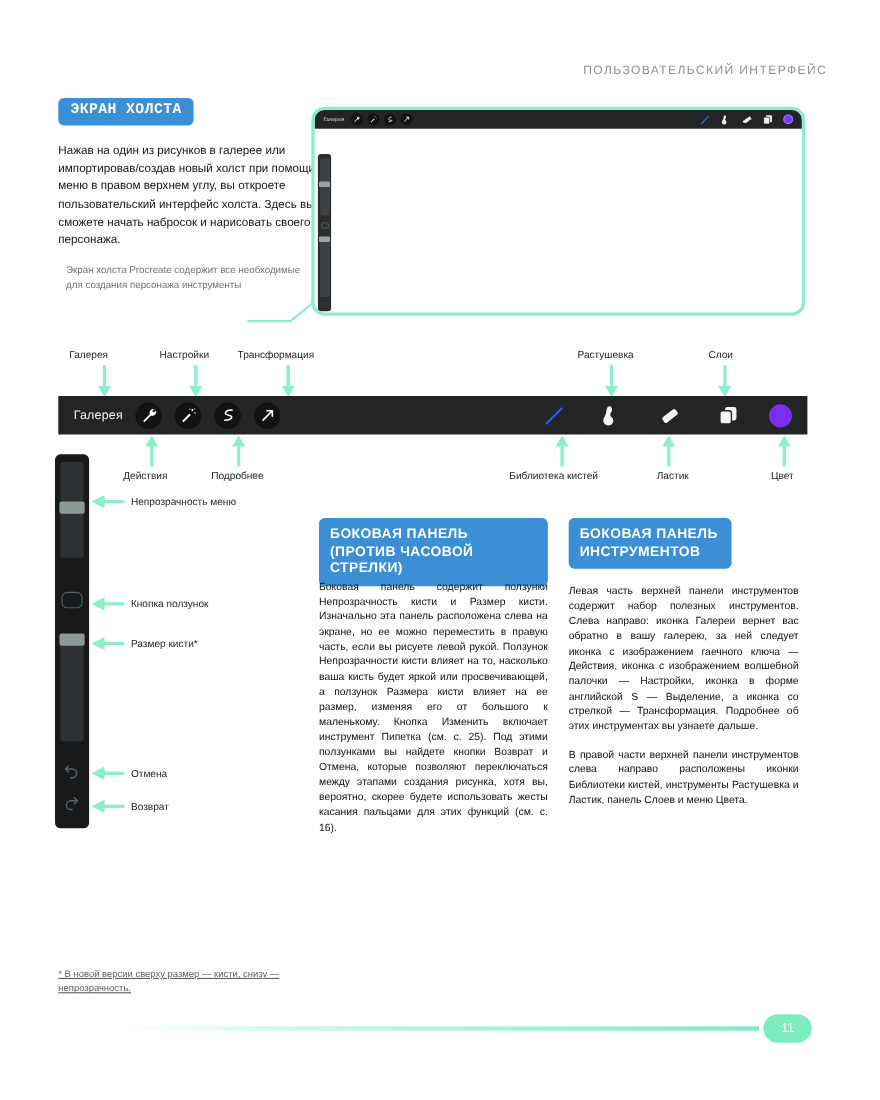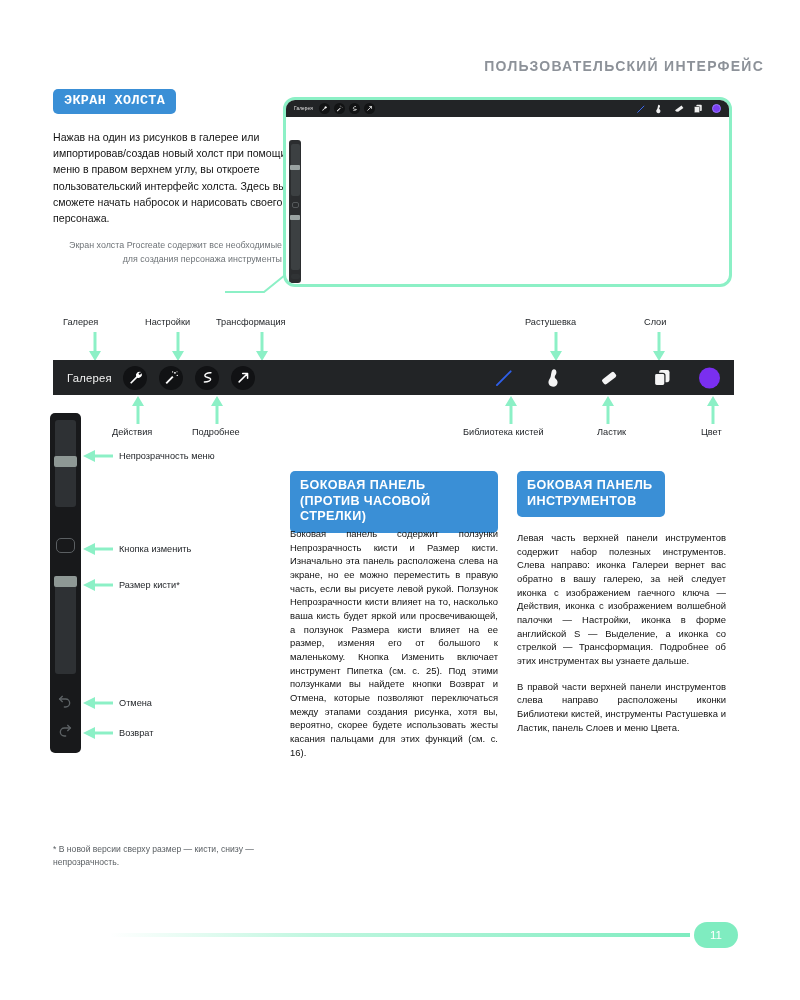--- a/index.html
+++ b/index.html
@@ -9,22 +9,22 @@
     background: #ffffff;
     font-family: "Liberation Sans", "DejaVu Sans", sans-serif;
     color: #1b1b1b;
     position: relative;
     overflow: hidden;
   }
   .page { position:absolute; inset:0; }
 
   
   .running-head{
-    position:absolute; right:36px; top:58px;
-    font-size:14px; letter-spacing:1.25px; font-weight:700;
+    position:absolute; right:48px; top:58px;
+    font-size:11px; letter-spacing:1.25px; font-weight:400;
     color:#8d9299; white-space:nowrap;
   }
 
   
   .badge{
     background:#3a8fd6; color:#fff; border-radius:5px;
     font-weight:bold; letter-spacing:.4px; display:inline-block;
   }
   #heading-canvas-screen{
     position:absolute; left:53px; top:89px;
@@ -41,21 +41,21 @@
 
   
   #intro-paragraph{
     position:absolute; left:53px; top:129px; width:239px;
     font-size:10.6px; line-height:1.53; color:#141414;
   }
 
   
   #canvas-caption{
     position:absolute; left:60px; top:239px; width:222px;
-    font-size:8.9px; line-height:1.52; color:#6f7478; text-align:right;
+    font-size:8.9px; line-height:1.52; color:#6f7478; text-align:left;
   }
 
   
   #device-screenshot{
     position:absolute; left:283px; top:97px; width:449px; height:190px;
     border:3px solid #8cf0c6; border-radius:12px;
     background:#ffffff; overflow:hidden;
   }
   #device-toolbar{
     position:absolute; left:0; right:0; top:0; height:17px;
@@ -142,22 +142,22 @@
     position:absolute; font-size:9.45px; line-height:1.445;
     color:#101010; text-align:justify;
   }
   #col-sidepanel{ left:290px; top:527px; width:208px; }
   #col-toolbar{ left:517px; top:527px; width:209px; }
   #col-toolbar p{ margin:4px 0 12px 0; }
   #col-sidepanel p{ margin:0; }
 
   
   #footnote{
-    position:absolute; left:53px; top:843px; width:250px;
-    font-size:8.6px; line-height:1.55; color:#5b6064;
+    position:absolute; left:53px; top:879px; width:250px;
+    font-size:8.6px; line-height:1.55; color:#5b6064;text-decoration:underline;
   }
 
   
   #bottom-rule{
     position:absolute; left:110px; top:933px; width:580px; height:4px;
     background:linear-gradient(to right, rgba(140,240,198,0) 0%, rgba(140,240,198,.55) 35%, #7fecc0 100%);
   }
   #page-number{
     position:absolute; left:694px; top:922px; width:44px; height:26px;
     background:#7fecc0; border-radius:13px; color:#ffffff;
@@ -384,21 +384,21 @@
   <svg class="arrow-svg" style="left:82px; top:696px; width:32px; height:14px;">
     <path d="M31,7 L12,7" stroke="#8cf0c6" stroke-width="3" fill="none"></path>
       <path d="M13,1 L13,13 L1,7 Z" fill="#8cf0c6"></path>
   </svg>
   <svg class="arrow-svg" style="left:82px; top:726px; width:32px; height:14px;">
     <path d="M31,7 L12,7" stroke="#8cf0c6" stroke-width="3" fill="none"></path>
       <path d="M13,1 L13,13 L1,7 Z" fill="#8cf0c6"></path>
   </svg>
 
   <div class="sp-label" style="left:119px; top:451px;">Непрозрачность меню</div>
-  <div class="sp-label" style="left:119px; top:544px;">Кнопка изменить</div>
+  <div class="sp-label" style="left:119px; top:544px;">Кнопка ползунок</div>
   <div class="sp-label" style="left:119px; top:580px;">Размер кисти*</div>
   <div class="sp-label" style="left:119px; top:698px;">Отмена</div>
   <div class="sp-label" style="left:119px; top:728px;">Возврат</div>
 
   <div class="badge" id="heading-sidepanel">БОКОВАЯ ПАНЕЛЬ (ПРОТИВ ЧАСОВОЙ СТРЕЛКИ)</div>
   <div class="badge" id="heading-toolbar">БОКОВАЯ ПАНЕЛЬ ИНСТРУМЕНТОВ</div>
 
   <div class="body-col" id="col-sidepanel">
     <p>Боковая панель содержит ползунки Непрозрачность кисти и Размер кисти. Изначально эта панель расположена слева на экране, но ее можно переместить в правую часть, если вы рисуете левой рукой. Ползунок Непрозрачности кисти влияет на то, насколько ваша кисть будет яркой или просвечивающей, а ползунок Размера кисти влияет на ее размер, изменяя его от большого к маленькому. Кнопка Изменить включает инструмент Пипетка (см. с. 25). Под этими ползунками вы найдете кнопки Возврат и Отмена, которые позволяют переключаться между этапами создания рисунка, хотя вы, вероятно, скорее будете использовать жесты касания пальцами для этих функций (см. с. 16).</p>
   </div>

